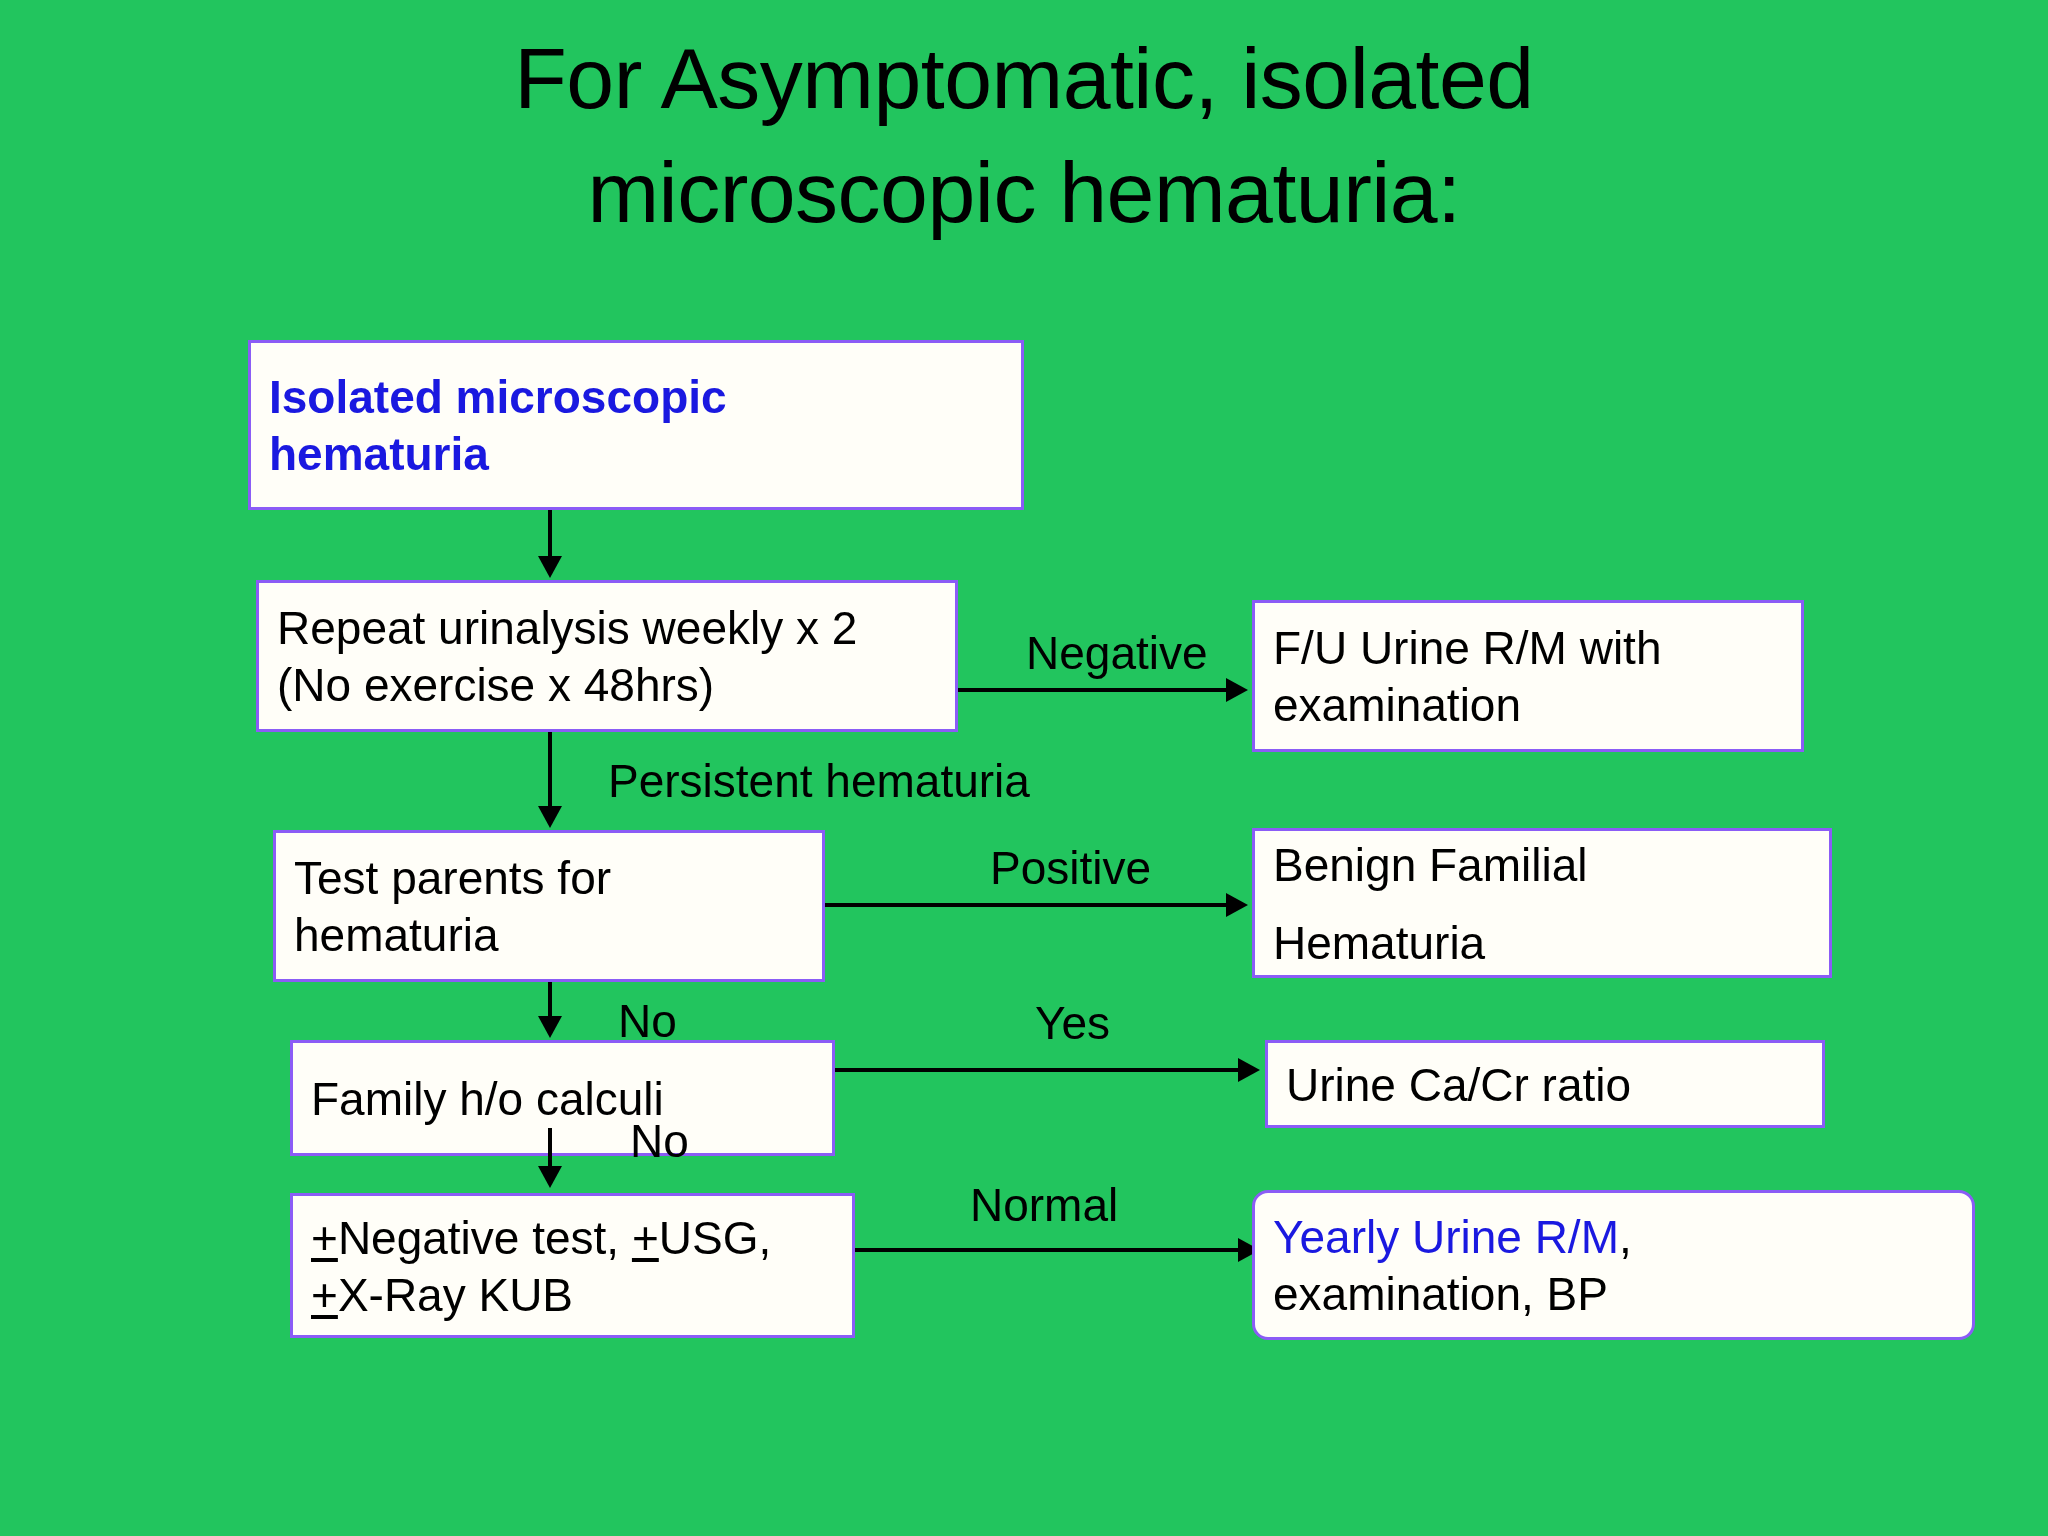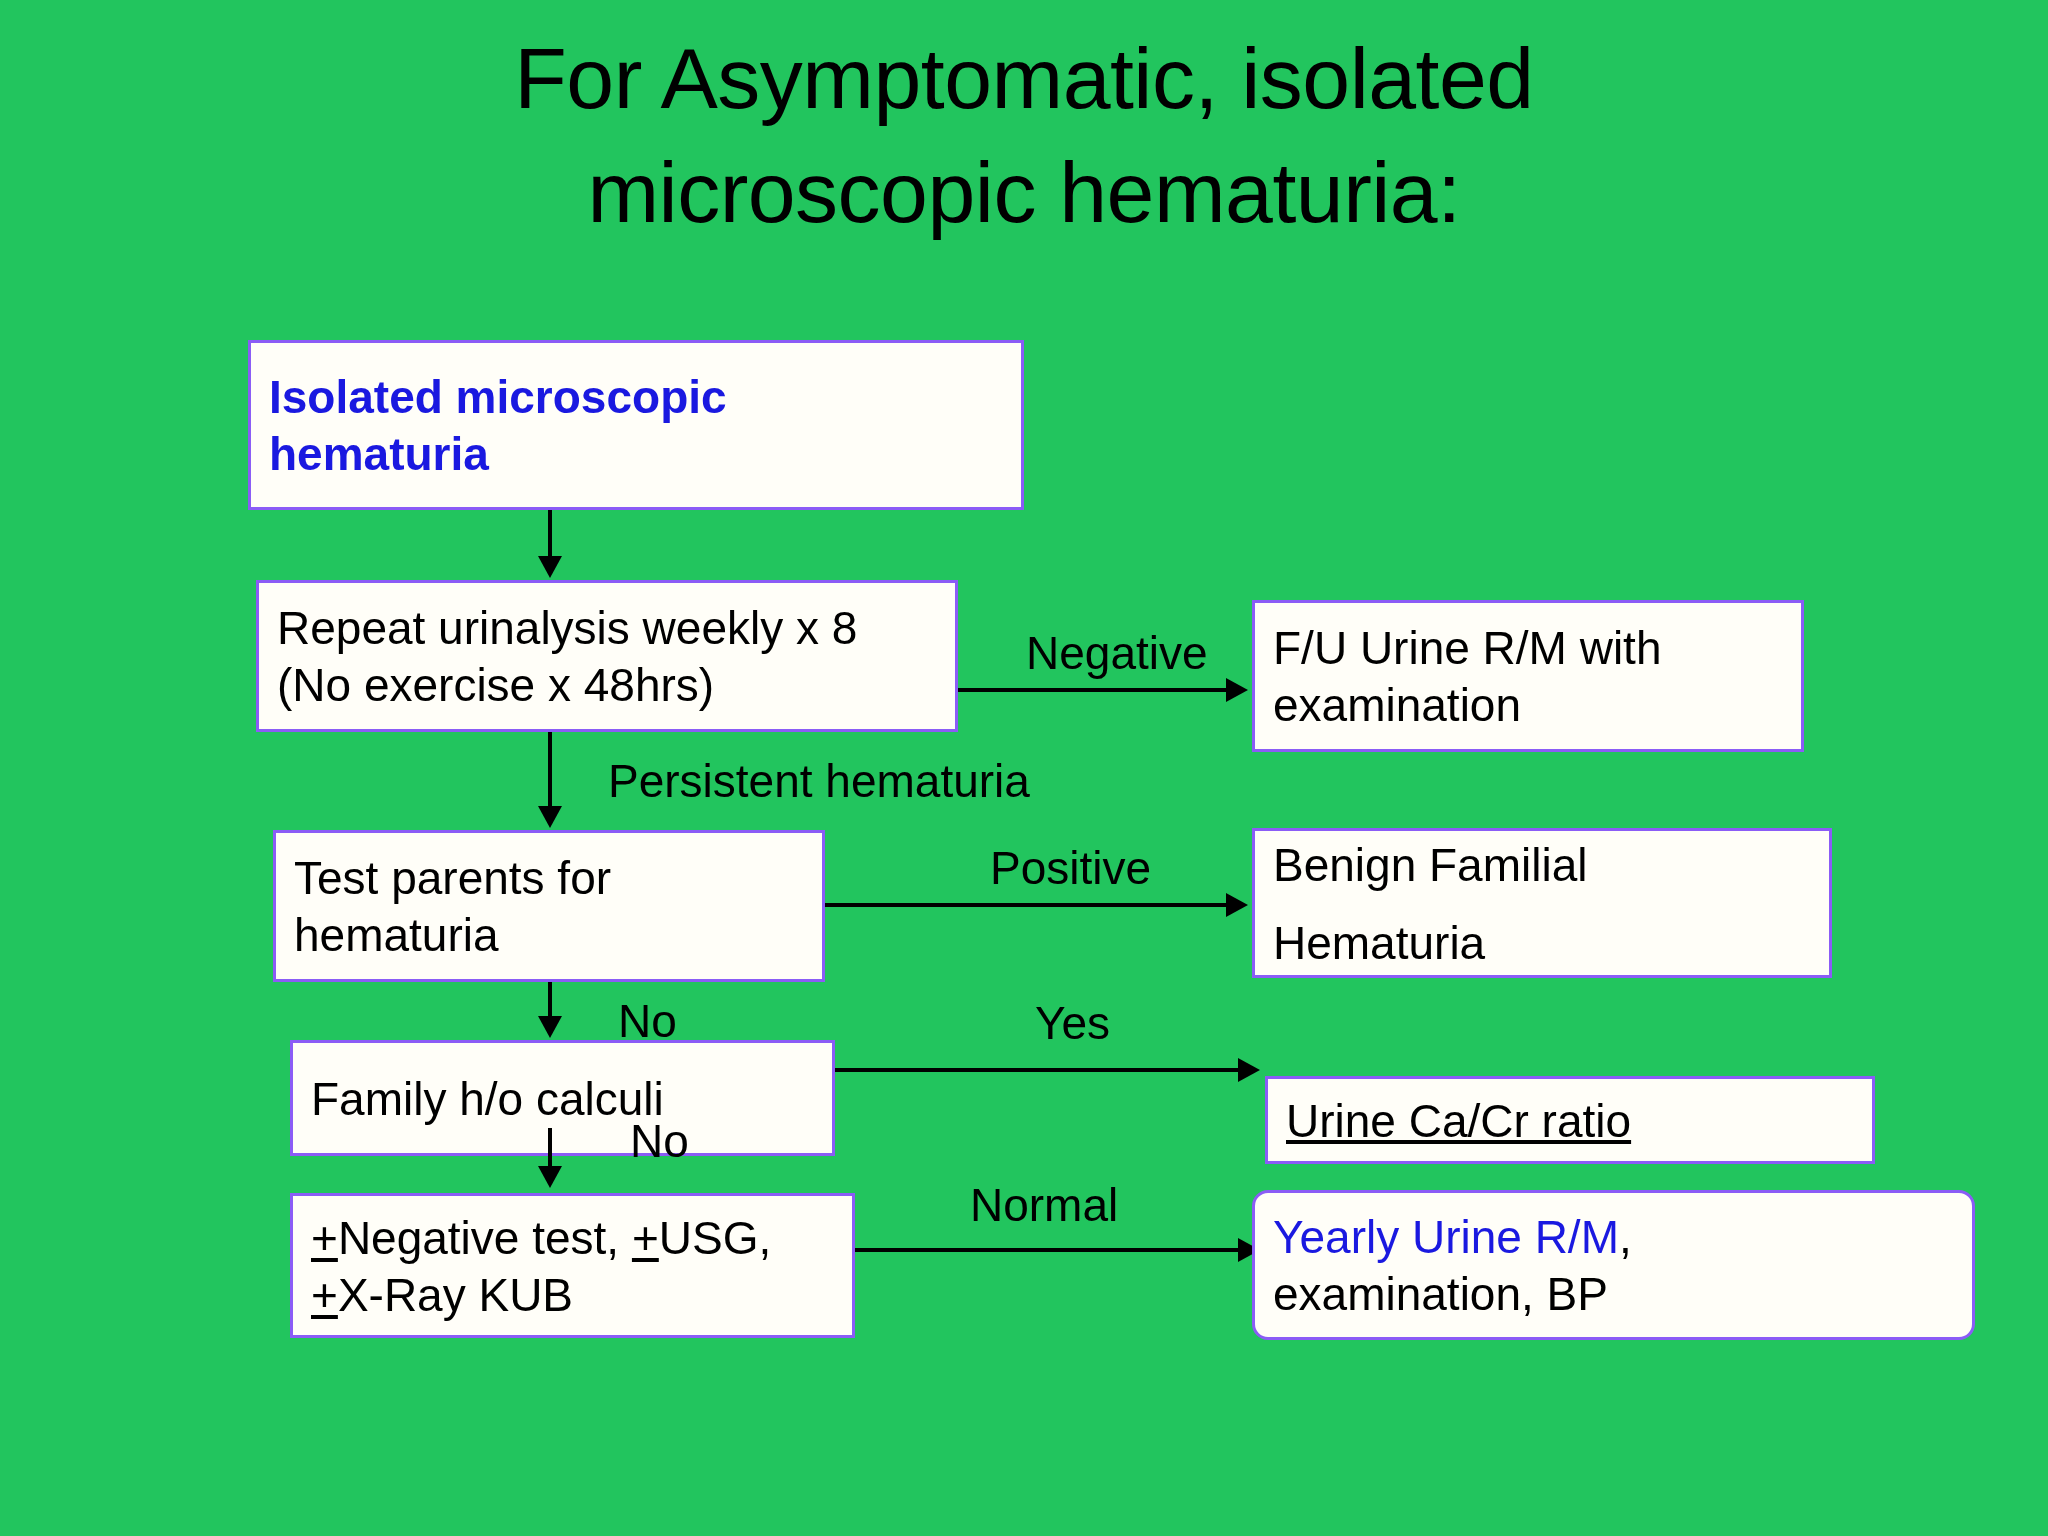--- a/index.html
+++ b/index.html
@@ -103,21 +103,21 @@
 
   <div class="node blue" style="left:248px; top:340px; width:776px; height:170px;">
     <span class="ln">Isolated microscopic</span>
     <span class="ln">hematuria</span>
   </div>
 
   <div class="vline" style="left:548px; top:510px; height:50px;"></div>
   <div class="arrow-down" style="left:538px; top:556px;"></div>
 
   <div class="node" style="left:256px; top:580px; width:702px; height:152px;">
-    <span class="ln">Repeat urinalysis weekly x 8</span>
+    <span class="ln">Repeat urinalysis weekly x 2</span>
     <span class="ln">(No exercise x 48hrs)</span>
   </div>
 
   <div class="hline" style="left:958px; top:688px; width:270px;"></div>
   <div class="arrow-right" style="left:1226px; top:678px;"></div>
   <div class="edge-label" style="left:1026px; top:630px;">Negative</div>
 
   <div class="node" style="left:1252px; top:600px; width:552px; height:152px;">
     <span class="ln">F/U Urine R/M with</span>
     <span class="ln">examination</span>
@@ -146,21 +146,21 @@
   <div class="edge-label" style="left:618px; top:998px;">No</div>
 
   <div class="node" style="left:290px; top:1040px; width:545px; height:116px;">
     <span class="ln">Family h/o calculi</span>
   </div>
 
   <div class="hline" style="left:835px; top:1068px; width:405px;"></div>
   <div class="arrow-right" style="left:1238px; top:1058px;"></div>
   <div class="edge-label" style="left:1035px; top:1000px;">Yes</div>
 
-  <div class="node" style="left:1265px; top:1076px; width:610px; height:88px;text-decoration:underline;">
+  <div class="node" style="left:1265px; top:1040px; width:560px; height:88px;">
     <span class="ln">Urine Ca/Cr ratio</span>
   </div>
 
   <div class="vline" style="left:548px; top:1128px; height:42px;"></div>
   <div class="arrow-down" style="left:538px; top:1166px;"></div>
   <div class="edge-label" style="left:630px; top:1118px;">No</div>
 
   <div class="node" style="left:290px; top:1193px; width:565px; height:145px;">
     <span class="ln"><span class="pm">+</span><span>Negative test, </span><span class="pm">+</span><span>USG,</span></span>
     <span class="ln"><span class="pm">+</span><span>X-Ray KUB</span></span>

